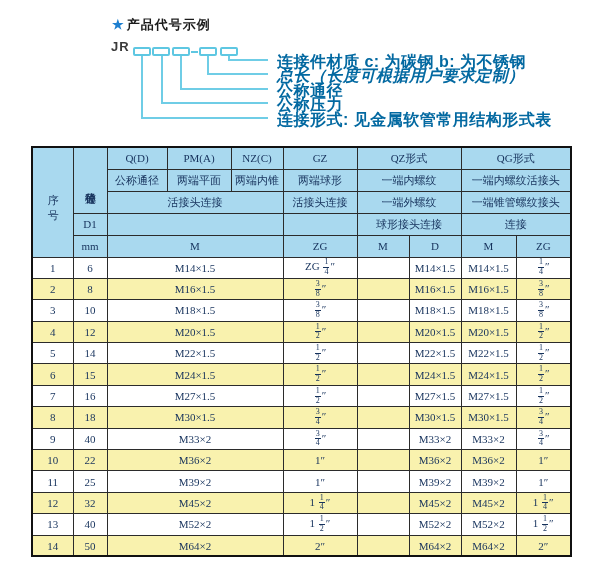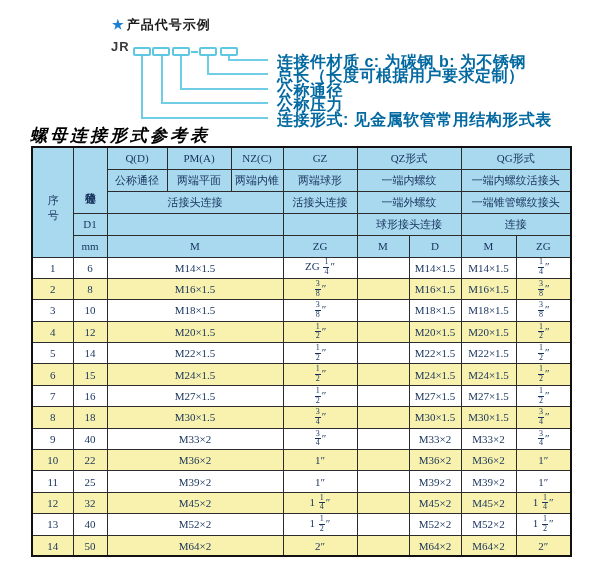--- a/index.html
+++ b/index.html
@@ -67,27 +67,26 @@
     <div class="dg-vline" style="left:207px; top:56px; height:19px;"></div>
     <div class="dg-hline" style="left:207px; top:73px; width:61px;"></div>
     <div class="dg-vline" style="left:180px; top:56px; height:34px;"></div>
     <div class="dg-hline" style="left:180px; top:88px; width:88px;"></div>
     <div class="dg-vline" style="left:161px; top:56px; height:48px;"></div>
     <div class="dg-hline" style="left:161px; top:102px; width:107px;"></div>
     <div class="dg-vline" style="left:141px; top:56px; height:63px;"></div>
     <div class="dg-hline" style="left:141px; top:117px; width:127px;"></div>
 
     <div class="dg-label" style="top:52px;">连接件材质  c: 为碳钢  b: 为不锈钢</div>
-    <div class="dg-label" style="top:66px;">总长（长度可根据用户要求定制）</div>
+    <div class="dg-label" style="top:66px;font-style:italic;">总长（长度可根据用户要求定制）</div>
     <div class="dg-label" style="top:81px;">公称通径</div>
     <div class="dg-label" style="top:95px;">公称压力</div>
     <div class="dg-label" style="top:110px;">连接形式: 见金属软管常用结构形式表</div>
   </div>
 
-  <div class="tbl-title">螺母连接形式参考表</div>
 
   <table class="nut">
     <colgroup>
       <col style="width:41px;">
         <col style="width:34px;">
         <col style="width:60px;">
         <col style="width:64px;">
       <col style="width:52px;">
         <col style="width:74px;">
         <col style="width:52px;">

